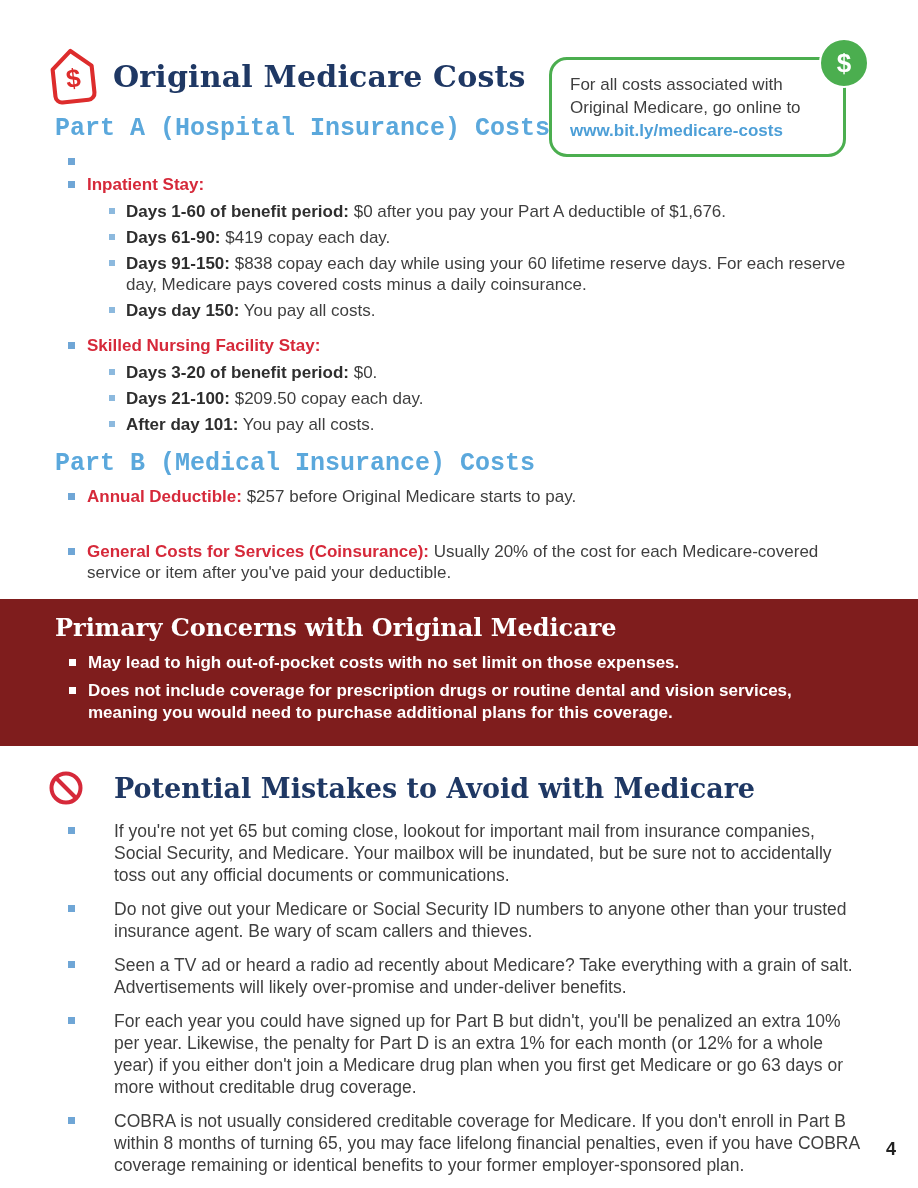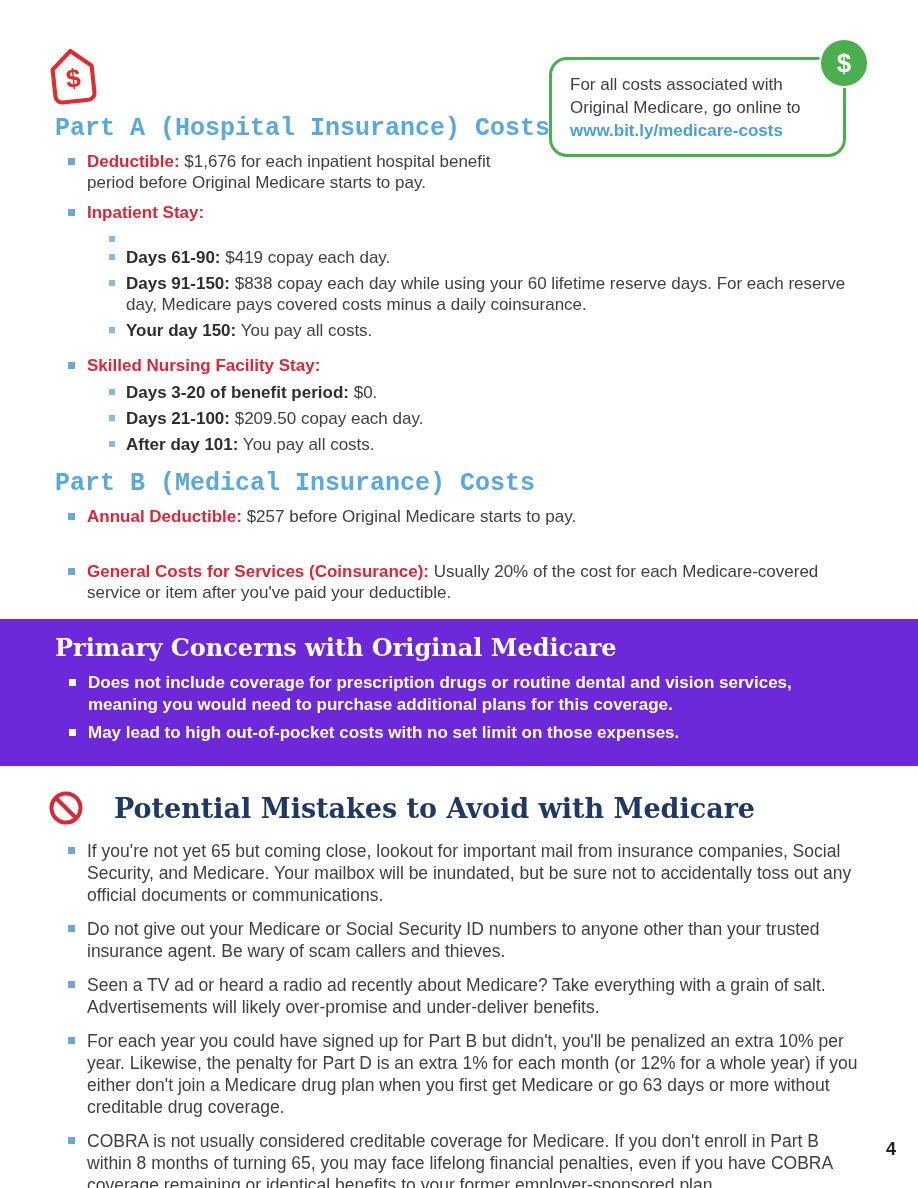--- a/index.html
+++ b/index.html
@@ -38,81 +38,82 @@
   .li1 { display:flex; margin-bottom:9px; }
   .li2 { display:flex; margin-bottom:5px; }
   .sq1 { flex:0 0 auto; width:7px; height:7px; background:#6fa6d6; margin:7px 12px 0 0; }
   .sq2 { flex:0 0 auto; width:6px; height:6px; background:#8cb9de; margin:7px 11px 0 0; }
   .t { font-size:17px; line-height:21px; }
   .red { color:#d6293a; font-weight:bold; }
   .blk { color:#2e2e2e; font-weight:bold; }
   .w-narrow { max-width:445px; }
   .sublist { margin:6px 0 2px 22px; }
   
-  .banner { background:#6d28d9; color:#fff; margin-top:16px; padding:14px 55px 16px 55px; }
+  .banner { background:#7f1d1d; color:#fff; margin-top:16px; padding:14px 55px 16px 55px; }
   .banner h2 { font-family:"DejaVu Serif", serif; font-weight:700; font-size:24px; margin-bottom:10px; }
   .banner .li1 { margin:0 0 6px 14px; }
   .banner .sq1 { background:#ffffff; width:7px; height:7px; }
   .banner .t { font-weight:bold; font-size:17px; line-height:22px; max-width:730px; }
   
   .mistakes-header { display:flex; align-items:center; gap:30px; margin:24px 55px 14px 48px; }
   .mistakes-header h2 { font-family:"DejaVu Serif", serif; font-weight:700; font-size:27px; color:#1f3864; }
   .no-icon { width:36px; height:36px; flex:0 0 auto; }
-  .mistakes .li1 { margin-bottom:12px; }
+  .mistakes .li1 { margin-bottom:12px;gap:27px; }
   .mistakes .t { font-size:17.5px; line-height:22px; max-width:775px; }
   
   .page-number {
     position:absolute; right:22px; bottom:28px; font-weight:bold; font-size:18px; color:#222;
   }
 </style>
 </head>
 <body>
 
 <div class="page">
 
   <div class="header">
     <svg class="tag-icon" viewBox="0 0 26 30">
       <path d="M13 1.5 L23.5 10.5 V25 a3.5 3.5 0 0 1 -3.5 3.5 H6 a3.5 3.5 0 0 1 -3.5 -3.5 V10.5 Z" fill="none" stroke="#dd2c2c" stroke-width="2.2" stroke-linejoin="round"></path>
       <text x="13" y="21" text-anchor="middle" font-size="14" font-weight="bold" fill="#dd2c2c" font-family="Liberation Sans, sans-serif">$</text>
     </svg>
+    <h1>Original Medicare Costs</h1>
   </div>
 
   <div class="info-box">
     <div class="dollar-circle">$</div>
     <span>For all costs associated with Original Medicare, go online to</span>
     <a class="link" href="#">www.bit.ly/medicare-costs</a>
   </div>
 
   <h2 class="part-heading">Part A (Hospital Insurance) Costs</h2>
   <div class="list">
 
     <div class="li1">
       <span class="sq1"></span>
-      <div class="t w-narrow"><b class="red">Deductible:</b> <span>$1,676 for each inpatient hospital benefit period before Original Medicare starts to pay.</span></div>
     </div>
 
     <div class="li1">
       <span class="sq1"></span>
       <div class="t">
         <b class="red">Inpatient Stay:</b>
         <div class="sublist">
           <div class="li2">
             <span class="sq2"></span>
+            <div class="t"><b class="blk">Days 1-60 of benefit period:</b> <span>$0 after you pay your Part A deductible of $1,676.</span></div>
           </div>
           <div class="li2">
             <span class="sq2"></span>
             <div class="t"><b class="blk">Days 61-90:</b> <span>$419 copay each day.</span></div>
           </div>
           <div class="li2">
             <span class="sq2"></span>
             <div class="t"><b class="blk">Days 91-150:</b> <span>$838 copay each day while using your 60 lifetime reserve days. For each reserve day, Medicare pays covered costs minus a daily coinsurance.</span></div>
           </div>
           <div class="li2">
             <span class="sq2"></span>
-            <div class="t"><b class="blk">Your day 150:</b> <span>You pay all costs.</span></div>
+            <div class="t"><b class="blk">Days day 150:</b> <span>You pay all costs.</span></div>
           </div>
         </div>
       </div>
     </div>
 
     <div class="li1">
       <span class="sq1"></span>
       <div class="t">
         <b class="red">Skilled Nursing Facility Stay:</b>
         <div class="sublist">
@@ -142,25 +143,25 @@
     <div class="li1" style="margin-bottom:6px;margin-top:34px;">
       <span class="sq1"></span>
       <div class="t"><b class="red">General Costs for Services (Coinsurance):</b> <span>Usually 20% of the cost for each Medicare-covered service or item after you've paid your deductible.</span></div>
     </div>
   </div>
 
   <div class="banner">
     <h2>Primary Concerns with Original Medicare</h2>
     <div class="li1">
       <span class="sq1"></span>
-      <div class="t">Does not include coverage for prescription drugs or routine dental and vision services, meaning you would need to purchase additional plans for this coverage.</div>
+      <div class="t">May lead to high out-of-pocket costs with no set limit on those expenses.</div>
     </div>
     <div class="li1">
       <span class="sq1"></span>
-      <div class="t">May lead to high out-of-pocket costs with no set limit on those expenses.</div>
+      <div class="t">Does not include coverage for prescription drugs or routine dental and vision services, meaning you would need to purchase additional plans for this coverage.</div>
     </div>
   </div>
 
   <div class="mistakes-header">
     <svg class="no-icon" viewBox="0 0 36 36">
       <circle cx="18" cy="18" r="14.5" fill="none" stroke="#d6293a" stroke-width="4"></circle>
       <line x1="8.5" y1="8.5" x2="27.5" y2="27.5" stroke="#d6293a" stroke-width="4"></line>
     </svg>
     <h2>Potential Mistakes to Avoid with Medicare</h2>
   </div>

